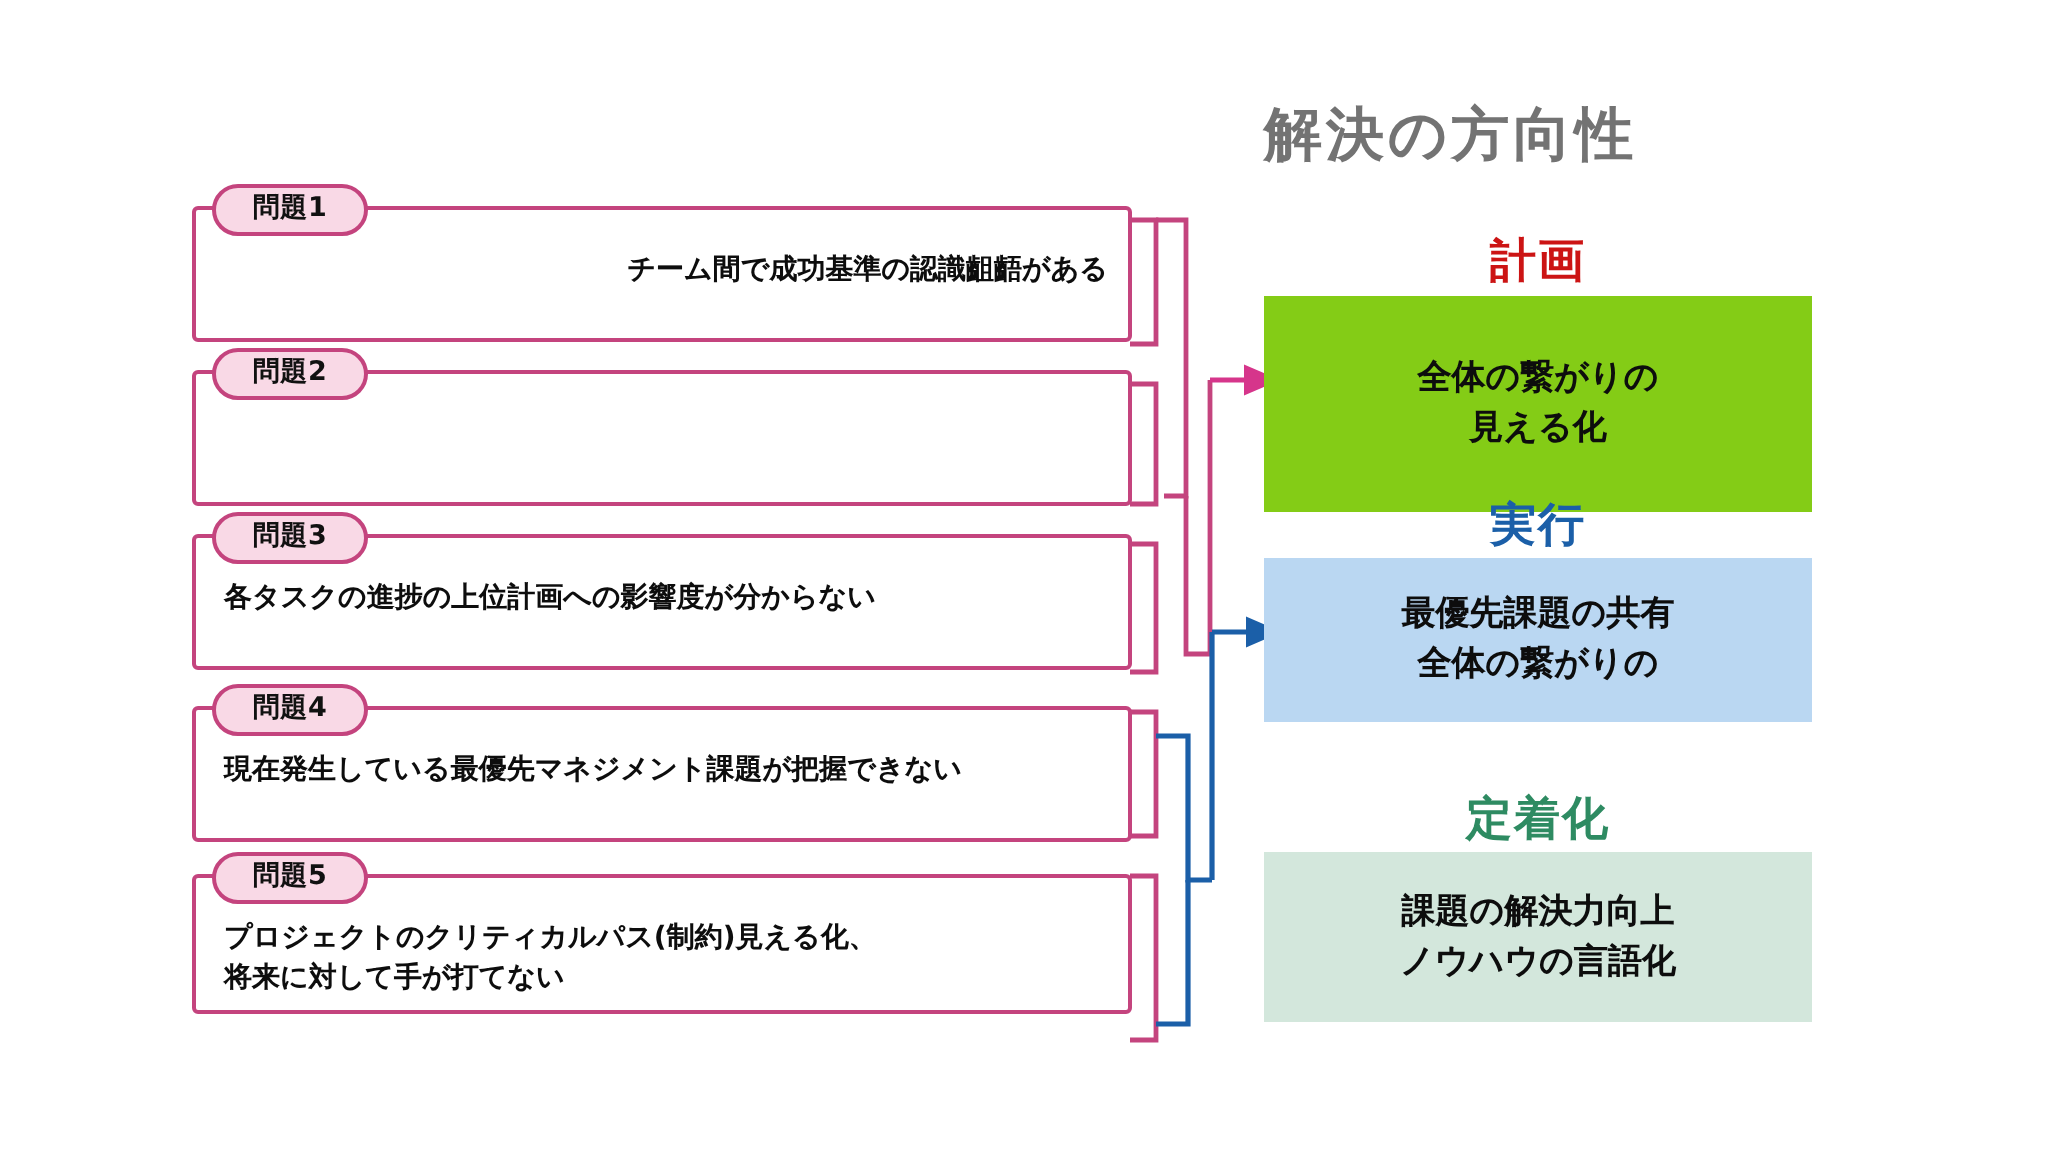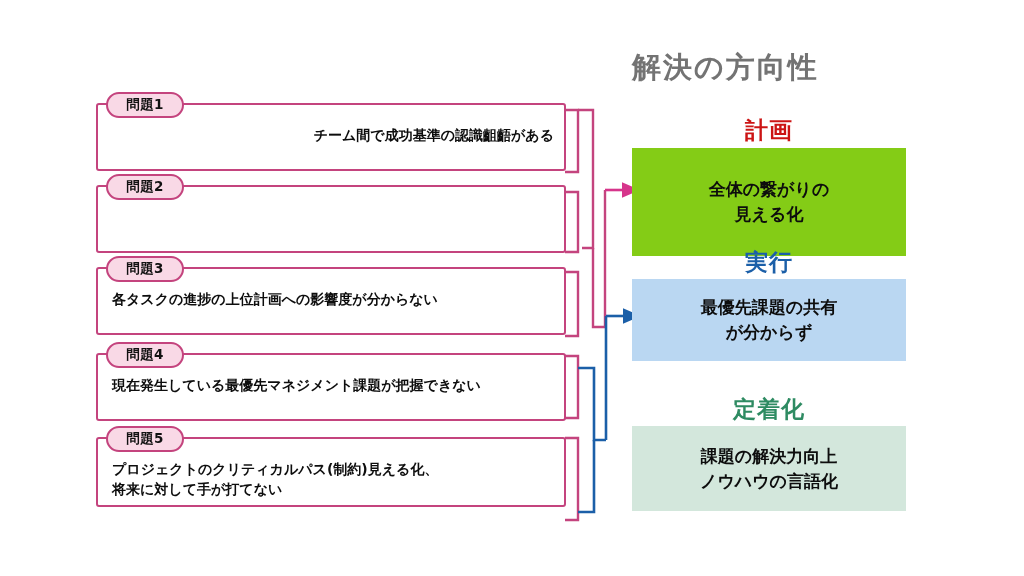--- a/index.html
+++ b/index.html
@@ -180,21 +180,21 @@
 
   <div class="section-heading" style="top:115px; color:#CC1414;">計画</div>
   <div class="solution-box" style="top:148px; height:108px; background:#84cc16;">
     <span>全体の繋がりの
 見える化</span>
   </div>
 
   <div class="section-heading" style="top:247px; color:#1B5FA8;">実行</div>
   <div class="solution-box" style="top:279px; height:82px; background:#BAD7F2;">
     <span>最優先課題の共有
-が分からず</span>
+全体の繋がりの</span>
   </div>
 
   <div class="section-heading" style="top:394px; color:#2E8B62;">定着化</div>
   <div class="solution-box" style="top:426px; height:85px; background:#D3E7DC;">
     <span>課題の解決力向上
 ノウハウの言語化</span>
   </div>
 
 </div>
 

